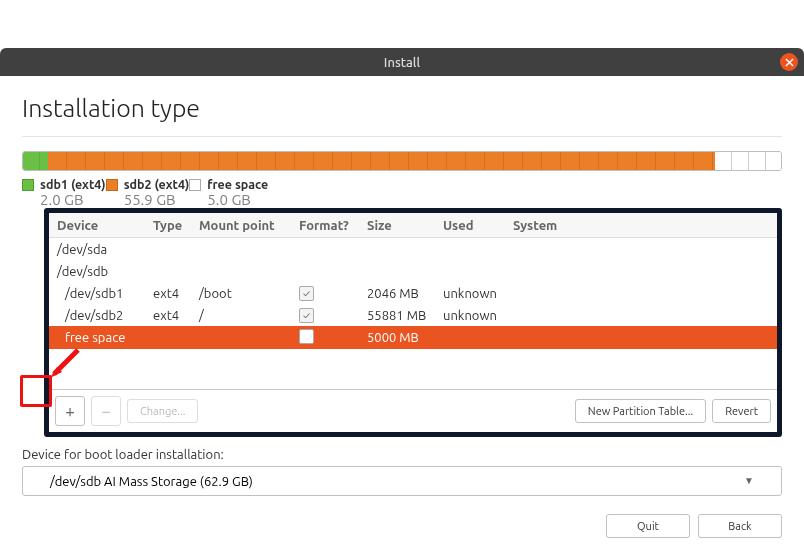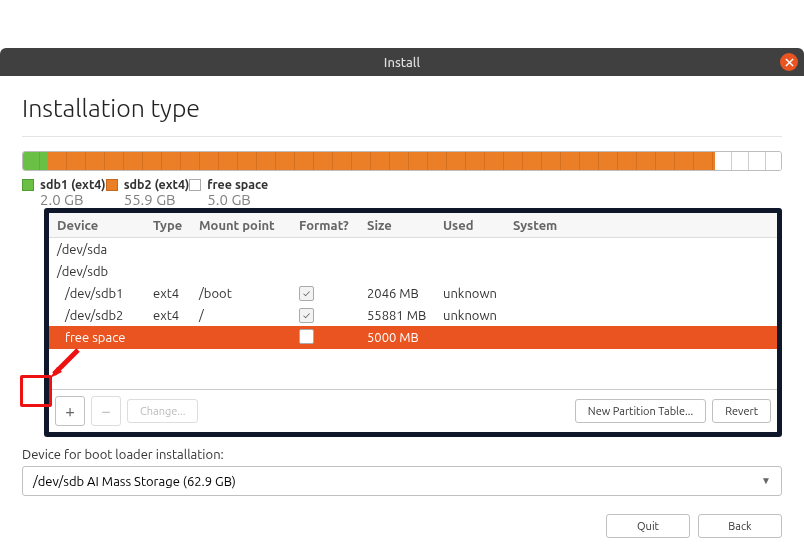--- a/index.html
+++ b/index.html
@@ -31,21 +31,21 @@
   .chk { width: 15px; height: 15px; border: 1px solid #aaa; border-radius: 2px; display: inline-flex; align-items: center; justify-content: center; background: #fff; }
   .chk.checked { background: #f3f3f3; }
   .chk.checked::after { content: "✓"; font-size: 10px; color: #555; }
   .tablewrap .spacer { height: 40px; }
   .tblbtns { display: flex; justify-content: space-between; border-top: 1px solid #ccc; padding: 6px; }
   .btngroup { display: flex; gap: 6px; align-items: center; }
   .btn { background: #fff; border: 1px solid #c0c0c0; border-radius: 3px; padding: 5px 12px; font-size: 11px; color: #333; cursor: pointer; }
   .btn.icon { width: 30px; height: 30px; padding: 0; display: flex; align-items: center; justify-content: center; font-size: 17px; color: #666; }
   .btn.disabled { color: #bbb; border-color: #ddd; cursor: default; }
   .label { font-size: 13px; color: #333; margin: 10px 0 5px 0; }
-  .select { border: 1px solid #c0c0c0; border-radius: 3px; padding: 7px 10px; font-size: 13px; display: flex; justify-content: space-between; align-items: center; cursor: pointer; }
+  .select { border: 1px solid #c0c0c0; border-radius: 3px; padding: 7px 27px; font-size: 13px; display: flex; justify-content: space-between; align-items: center; cursor: pointer; }
   .select .arrow { color: #666; font-size: 10px; }
   .footer { display: flex; justify-content: flex-end; gap: 8px; padding: 18px 22px; }
   .footer .btn { min-width: 84px; }
   .arrow-annot { position: absolute; left: 48px; top: 346px; pointer-events: none; }
   .arrow-annot svg { width: 34px; height: 36px; }
   .highlight-box { position: absolute; left: 20px; top: 375px; width: 32px; height: 32px; border: 3px solid #e11; border-radius: 2px; pointer-events: none; }
   col.c-device { width: 96px; }
   col.c-type { width: 46px; }
   col.c-mount { width: 100px; }
   col.c-format { width: 68px; }

